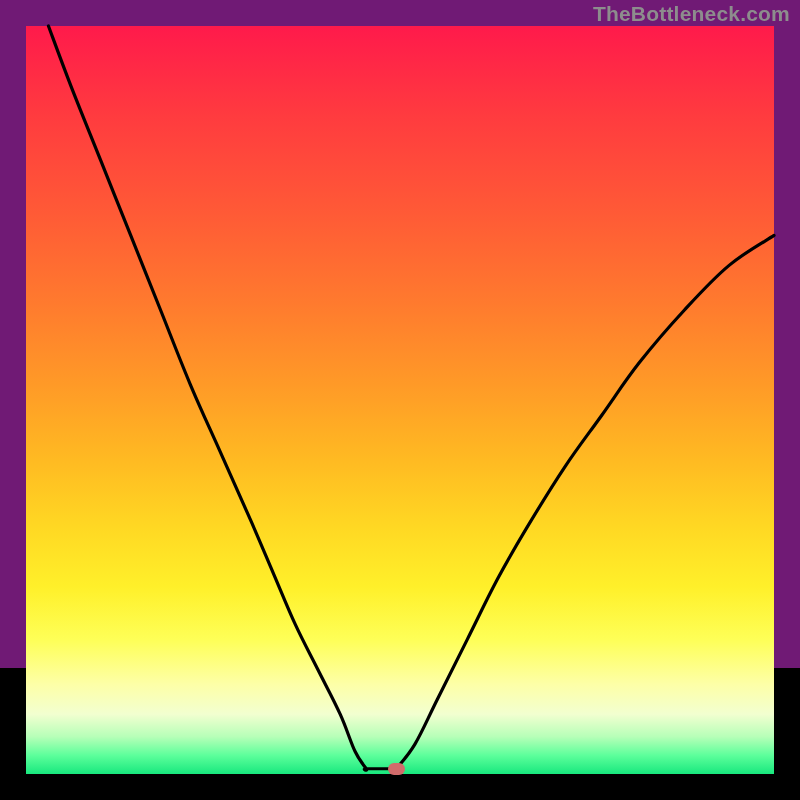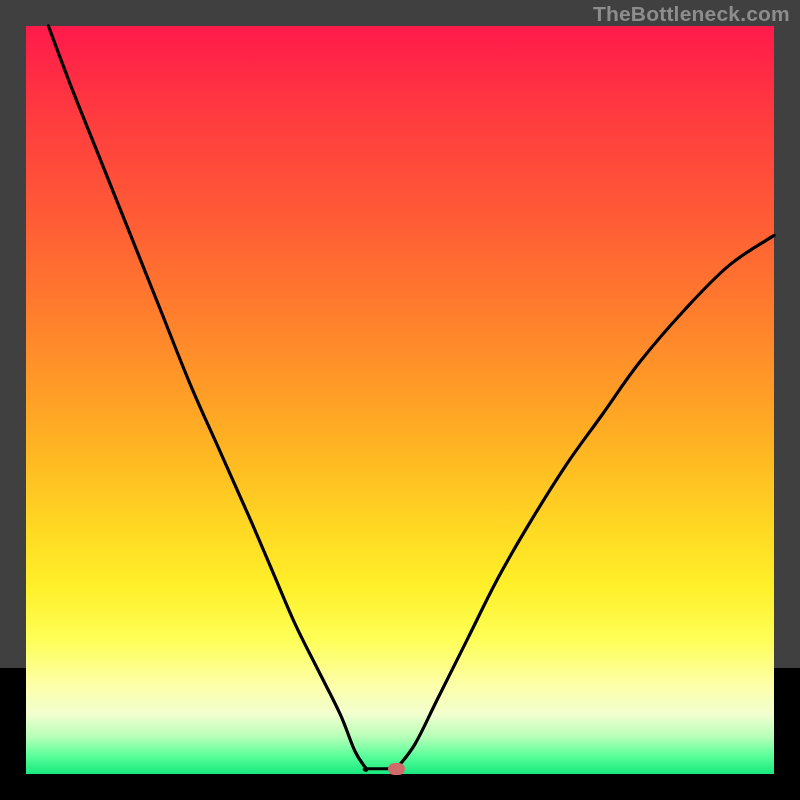--- a/index.html
+++ b/index.html
@@ -8,21 +8,21 @@
     width: 800px;
     height: 800px;
     background: #000;
     overflow: hidden;
   }
   .frame {
     position: absolute;
     left: 0; top: 0;
     width: 800px;
     height: 668px;
-    background: #404040;
+    background: #701a75;
   }
   .plot-area {
     position: absolute;
     left: 26px;
     top: 26px;
     width: 748px;
     height: 748px;
     
     background: linear-gradient(to bottom,
       #ff1a4b 0%,

